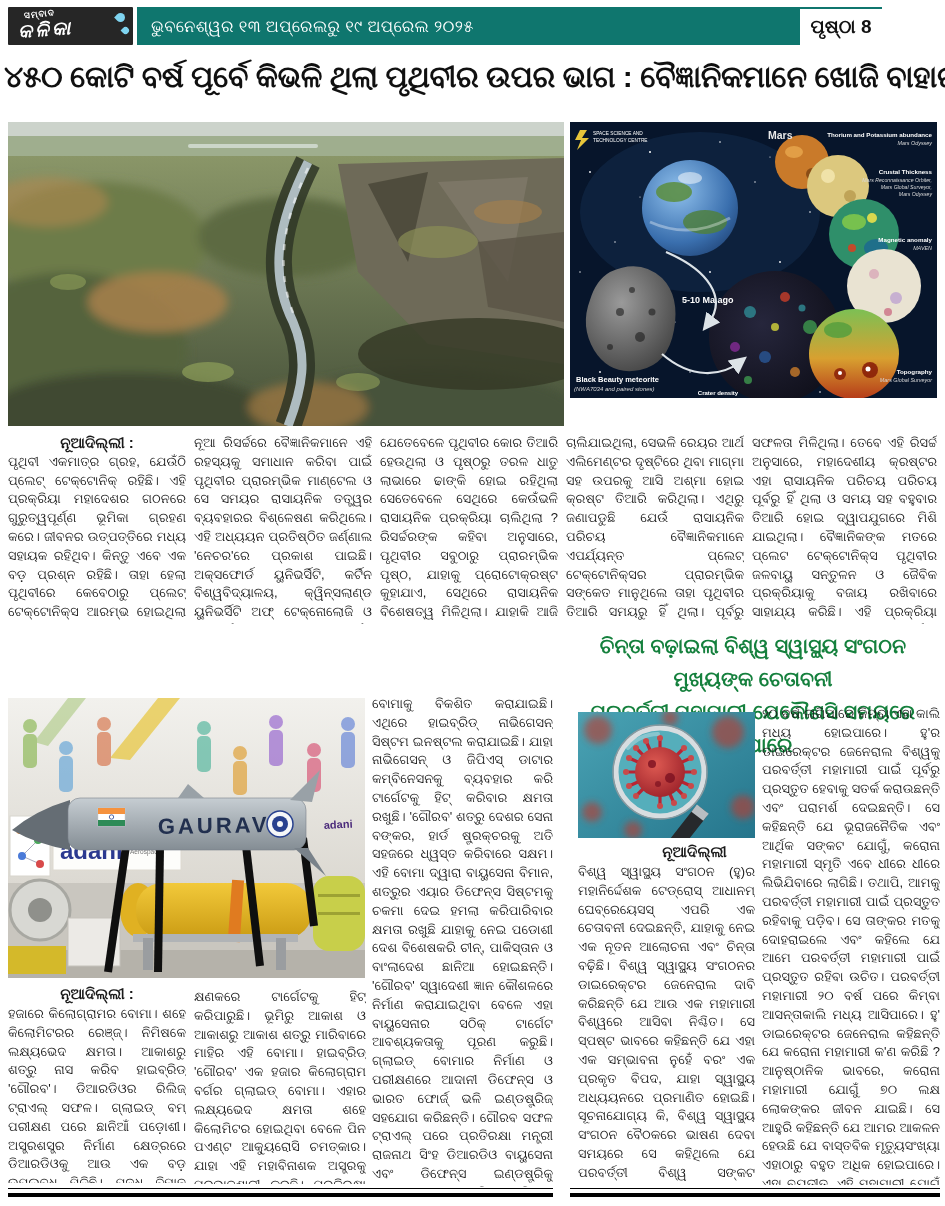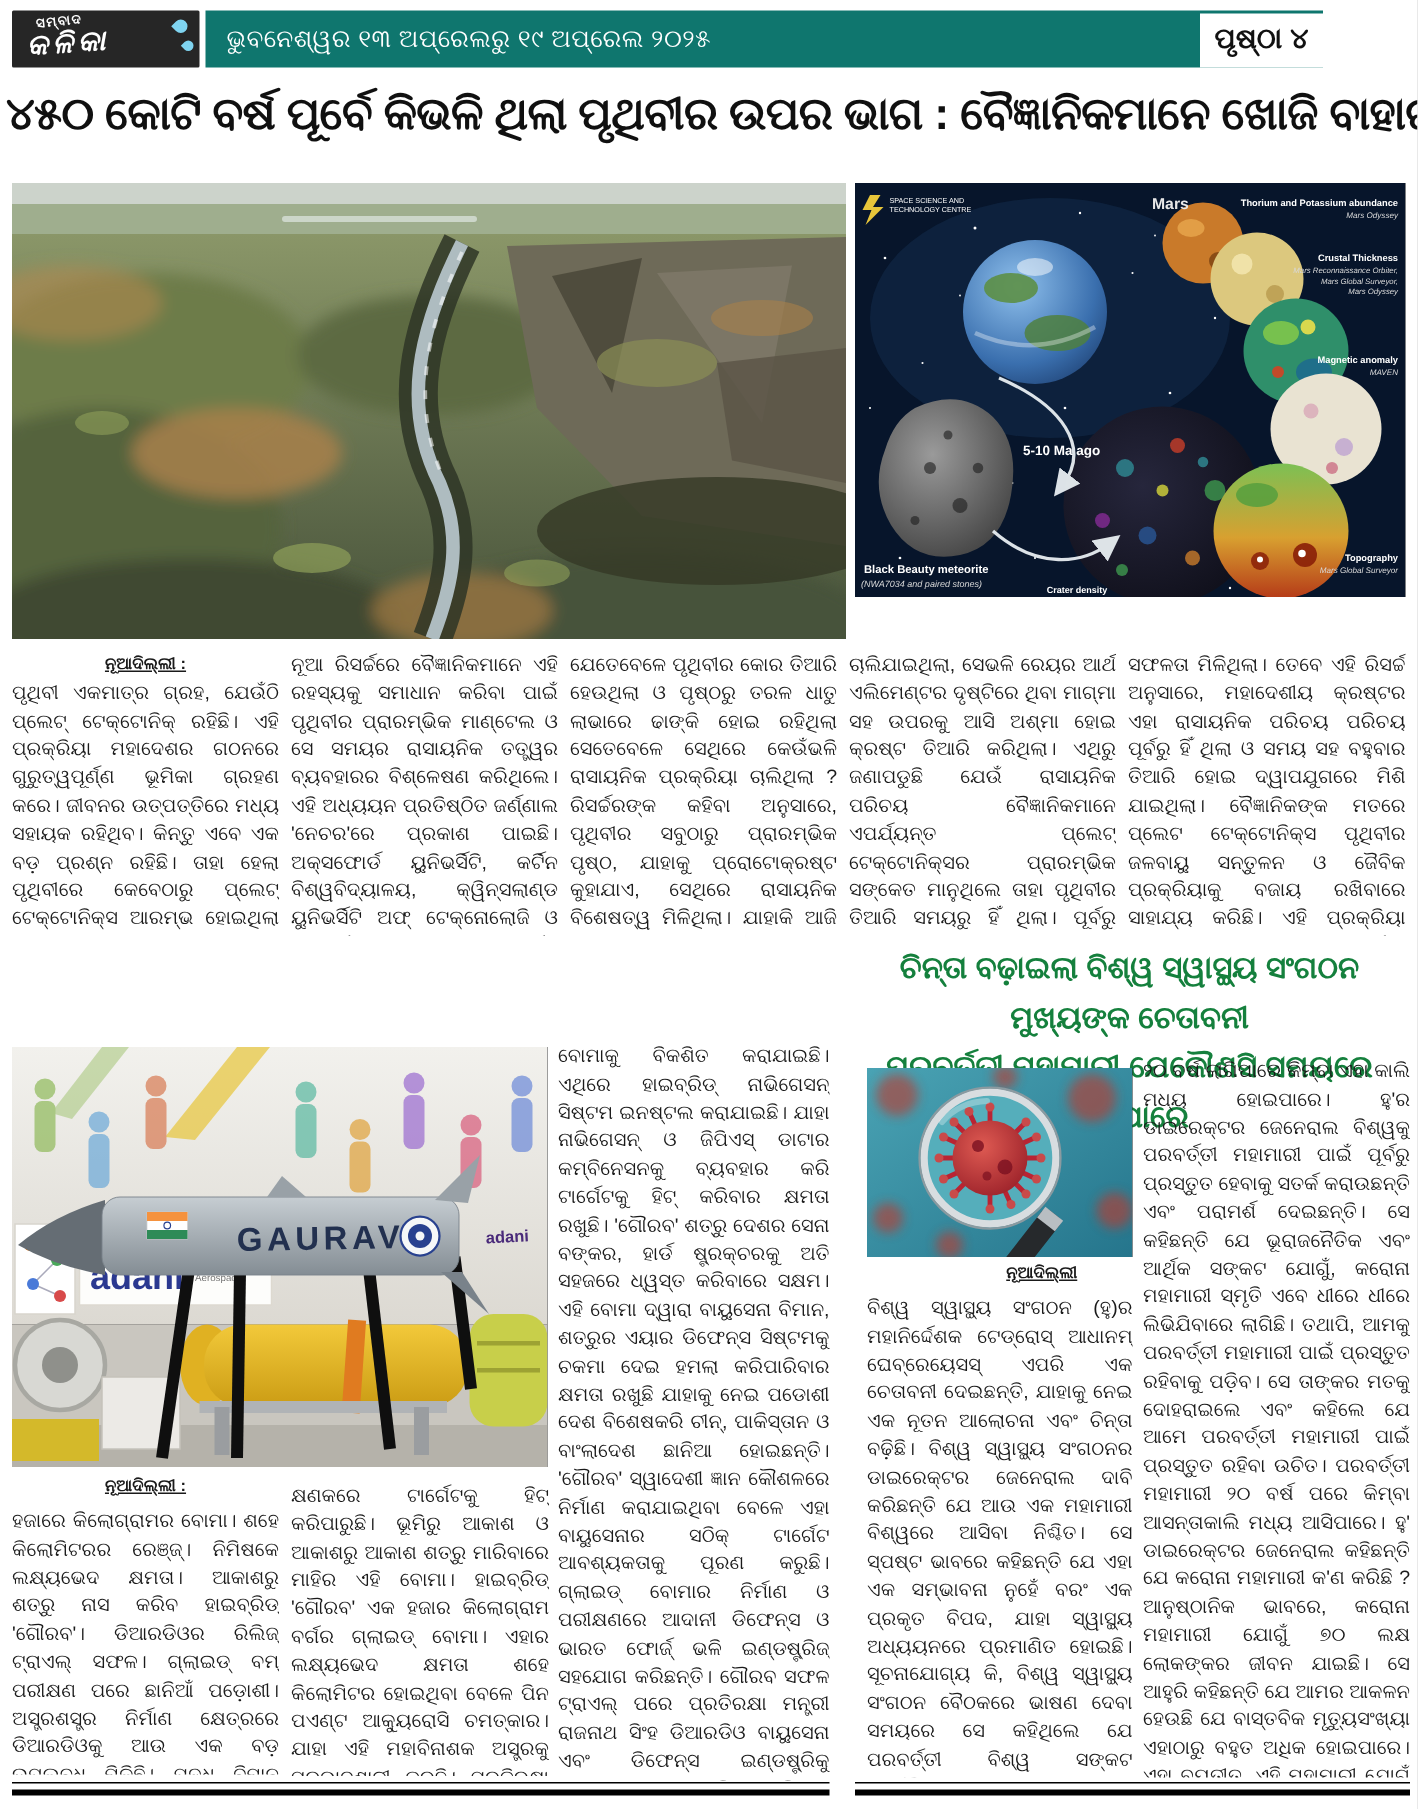--- a/index.html
+++ b/index.html
@@ -26,21 +26,21 @@
   .headline3{left:566px;top:629px;width:374px;text-align:center;font-size:20.5px;font-weight:800;
         line-height:33px;color:#15803d;}
   
   .photo{overflow:hidden;background:#222;}
   .landscape{left:8px;top:122px;width:556px;height:304px;}
   .space{left:570px;top:122px;width:367px;height:276px;}
   .missile{left:8px;top:698px;width:357px;height:280px;}
   .virus{left:578px;top:712px;width:177px;height:126px;}
   
   .col{font-size:13px;line-height:18.8px;text-align:justify;overflow:hidden;}
-  .dateline{font-weight:bold;font-size:11px;text-align:center;text-decoration:underline;}
+  .dateline{font-weight:bold;font-size:15px;text-align:center;}
   .c1{left:8px;top:434px;width:178px;height:190px;}
   .c2{left:194px;top:434px;width:178px;height:190px;}
   .c3{left:380px;top:434px;width:178px;height:190px;}
   .c4{left:566px;top:434px;width:178px;height:190px;}
   .c5{left:752px;top:434px;width:185px;height:190px;}
   .dlA{left:8px;top:985px;width:178px;}
   .cA{left:8px;top:1005px;width:178px;height:178px;}
   .cB{left:194px;top:988px;width:172px;height:196px;}
   .cC{left:372px;top:695px;width:181px;height:492px;}
   .dlW{left:606px;top:843px;width:177px;}
@@ -59,21 +59,21 @@
 <div class="page">
 
   <div class="abs masthead">
     <span class="top-word">ସମ୍ବାଦ</span>
     <span class="main-word">କଳିକା</span>
     <span class="drop" style="right:8px;top:6px;"></span>
     <span class="drop" style="right:4px;top:20px;width:7px;height:7px;"></span>
   </div>
   <div class="abs headerbar">
     <span class="edition">ଭୁବନେଶ୍ୱର ୧୩ ଅପ୍ରେଲରୁ ୧୯ ଅପ୍ରେଲ ୨୦୨୫</span>
-    <span class="pagebox">ପୃଷ୍ଠା ୪</span>
+    <span class="pagebox">ପୃଷ୍ଠା 8</span>
   </div>
 
   <div class="abs headline1">୪୫୦ କୋଟି ବର୍ଷ ପୂର୍ବେ କିଭଳି ଥିଲା ପୃଥିବୀର ଉପର ଭାଗ : ବୈଜ୍ଞାନିକମାନେ ଖୋଜି ବାହାର କଲେ ରହସ୍ୟ</div>
 
   <div class="abs photo landscape">
     <svg width="556" height="304" viewBox="0 0 556 304">
       <defs>
         <linearGradient id="fieldGrad" x1="0" y1="0" x2="0" y2="1">
           <stop offset="0" stop-color="#8a9668"></stop>
             <stop offset="1" stop-color="#47523a"></stop>

